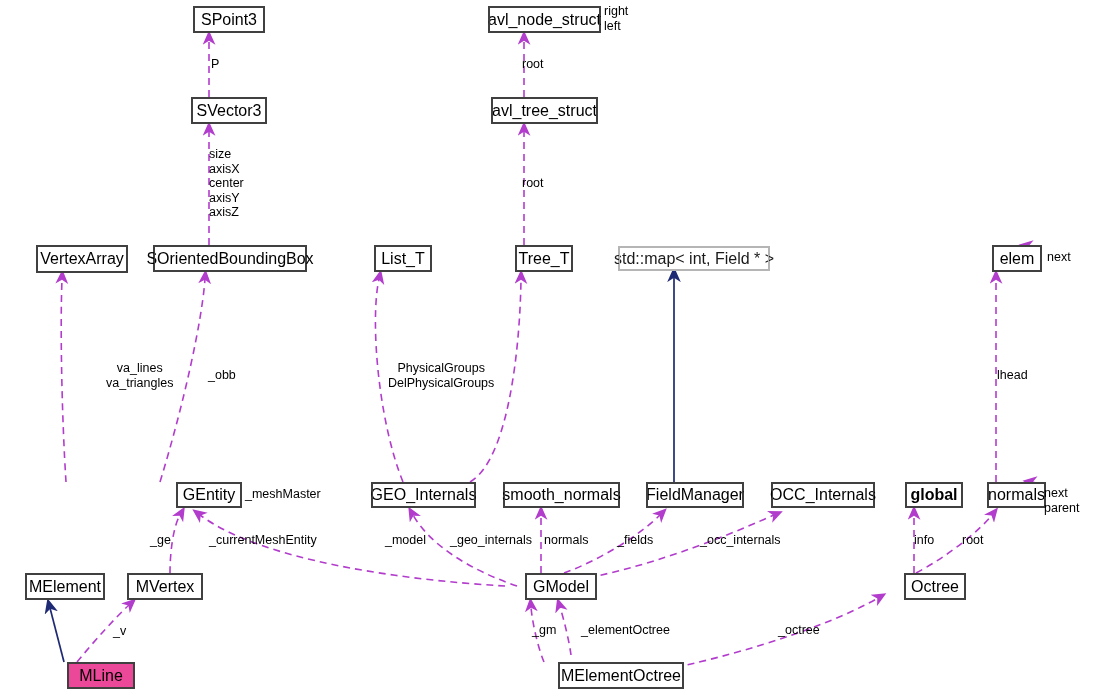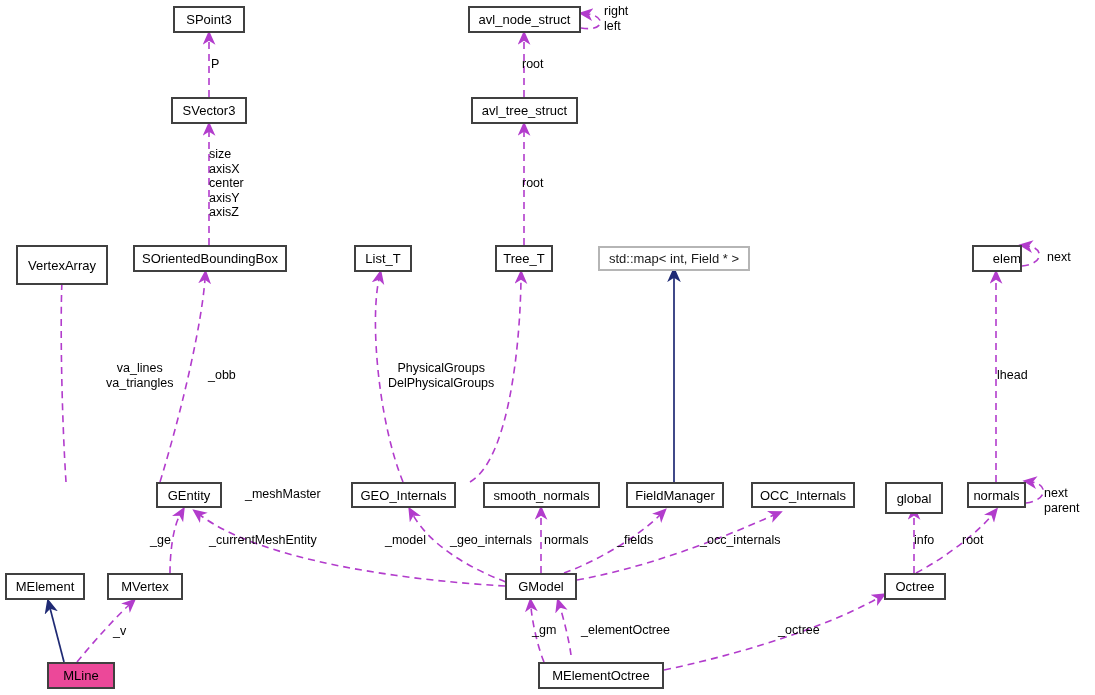--- a/index.html
+++ b/index.html
@@ -16,27 +16,28 @@
     overflow: hidden;
   }
   .node {
     position: absolute;
     box-sizing: border-box;
     background: #ffffff;
     border: 1px solid #404040;
     outline: 1px solid #404040;
     outline-offset: -2px;
     color: #000000;
-    font-size: 13px;
+    font-size: 16px;
     line-height: 1;
     display: flex;
     align-items: center;
     justify-content: center;
     white-space: nowrap;
     z-index: 5;
+    margin-left: 20px;
   }
   .node.highlight {
     background: #ec4899;
   }
   .node.faded {
     border: 1px solid #b5b5b5;
     outline: 1px solid #b5b5b5;
     color: #1a1a1a;
   }
   .edge-label {
@@ -119,41 +120,41 @@
   </div>
 
   <div class="node" style="left:171px;top:97px;width:76px;height:27px;">
     <span>SVector3</span>
   </div>
 
   <div class="node" style="left:471px;top:97px;width:107px;height:27px;">
     <span>avl_tree_struct</span>
   </div>
 
-  <div class="node" style="left:16px;top:245px;width:92px;height:40px;">
+  <div class="node" style="left:16px;top:245px;width:92px;height:28px;">
     <span>VertexArray</span>
   </div>
 
   <div class="node" style="left:133px;top:245px;width:154px;height:27px;">
     <span>SOrientedBoundingBox</span>
   </div>
 
   <div class="node" style="left:354px;top:245px;width:58px;height:27px;">
     <span>List_T</span>
   </div>
 
   <div class="node" style="left:495px;top:245px;width:58px;height:27px;">
     <span>Tree_T</span>
   </div>
 
   <div class="node faded" style="left:598px;top:246px;width:152px;height:25px;">
     <span>std::map&lt; int, Field * &gt;</span>
   </div>
 
-  <div class="node" style="left:972px;top:245px;width:50px;height:27px;justify-content:flex-end;">
+  <div class="node" style="left:972px;top:245px;width:50px;height:27px;">
     <span>elem</span>
   </div>
 
   <div class="node" style="left:156px;top:482px;width:66px;height:26px;">
     <span>GEntity</span>
   </div>
 
   <div class="node" style="left:351px;top:482px;width:105px;height:26px;">
     <span>GEO_Internals</span>
   </div>
@@ -163,21 +164,21 @@
   </div>
 
   <div class="node" style="left:626px;top:482px;width:98px;height:26px;">
     <span>FieldManager</span>
   </div>
 
   <div class="node" style="left:751px;top:482px;width:104px;height:26px;">
     <span>OCC_Internals</span>
   </div>
 
-  <div class="node" style="left:885px;top:482px;width:58px;height:32px;">
+  <div class="node" style="left:885px;top:482px;width:58px;height:26px;font-weight:bold;">
     <span>global</span>
   </div>
 
   <div class="node" style="left:967px;top:482px;width:59px;height:26px;">
     <span>normals</span>
   </div>
 
   <div class="node" style="left:5px;top:573px;width:80px;height:27px;">
     <span>MElement</span>
   </div>

